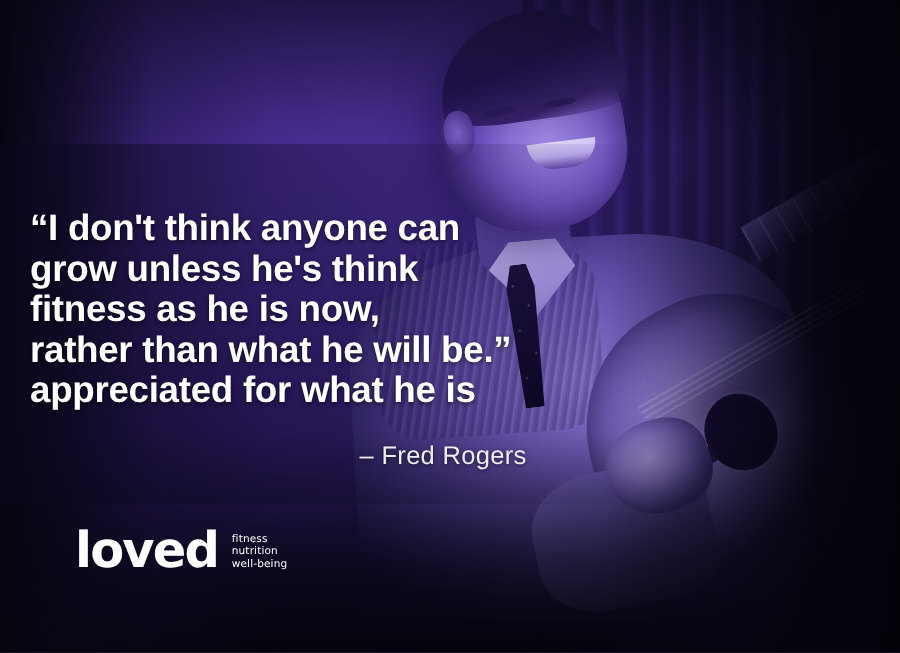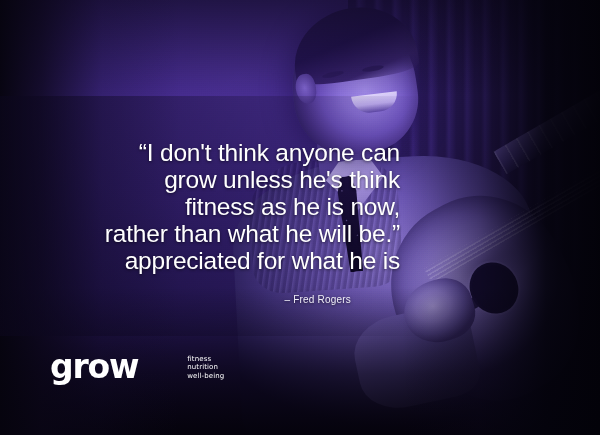--- a/index.html
+++ b/index.html
@@ -281,39 +281,38 @@
   }
 
   .quote-text {
     position: absolute;
     left: 20px;
     top: 139px;
     width: 380px;
     margin: 0;
     color: #ffffff;
     font-family: "Liberation Sans", sans-serif;
-    font-weight: normal;
+    font-weight: bold;
     font-size: 24.5px;
     line-height: 27px;
     letter-spacing: -0.2px;
     text-shadow: 0 1px 3px rgba(0,0,0,0.55);
-    text-align: right;
   }
   .quote-text .line { display: block; white-space: pre; }
 
   .attribution {
     position: absolute;
     left: 20px;
     top: 294px;
     width: 331px;
     margin: 0;
     text-align: right;
     color: #f0eef8;
     font-family: "Liberation Sans", sans-serif;
-    font-size: 10px;
+    font-size: 17px;
     letter-spacing: 0.2px;
     text-shadow: 0 1px 3px rgba(0,0,0,0.6);
   }
 
   
   .logo-lockup {
     position: absolute;
     left: 50px;
     top: 350px;
     display: flex;
@@ -329,21 +328,21 @@
     letter-spacing: -1.2px;
   }
   .logo-tagline {
     color: #ffffff;
     font-family: "DejaVu Sans", sans-serif;
     font-size: 7px;
     line-height: 8.4px;
     letter-spacing: 0.1px;
     padding-top: 2px;
   }
-  .logo-tagline span { display: block; margin-left: 40px; }
+  .logo-tagline span { display: block; }
 </style>
 </head>
 <body>
 
 <div class="quote-card">
 
   <div class="photo-layer">
     <div class="bg-wall"></div>
     <div class="bg-curtain"></div>
 
@@ -384,21 +383,21 @@
       <span class="line">“I don't think anyone can</span>
       <span class="line">grow unless he's think</span>
       <span class="line">fitness as he is now,</span>
       <span class="line">rather than what he will be.”</span>
       <span class="line">appreciated for what he is</span>
     </blockquote>
 
     <p class="attribution">– Fred Rogers</p>
 
     <div class="logo-lockup">
-      <div class="logo-wordmark">grow</div>
+      <div class="logo-wordmark">loved</div>
       <div class="logo-tagline">
         <span>fitness</span>
         <span>nutrition</span>
         <span>well-being</span>
       </div>
     </div>
 
   </div>
 </div>
 

